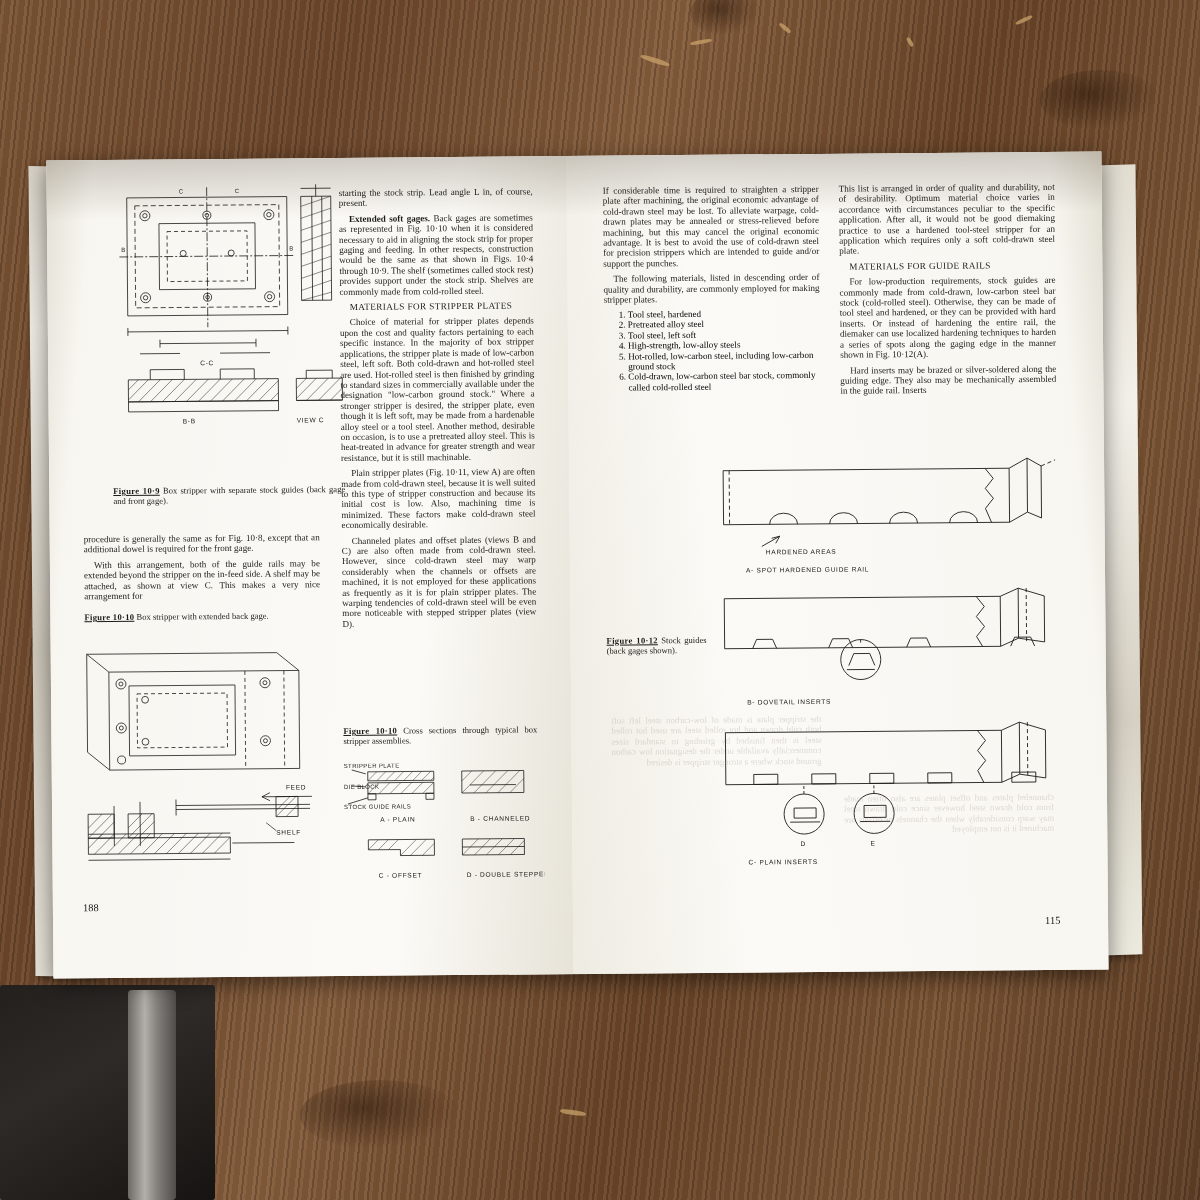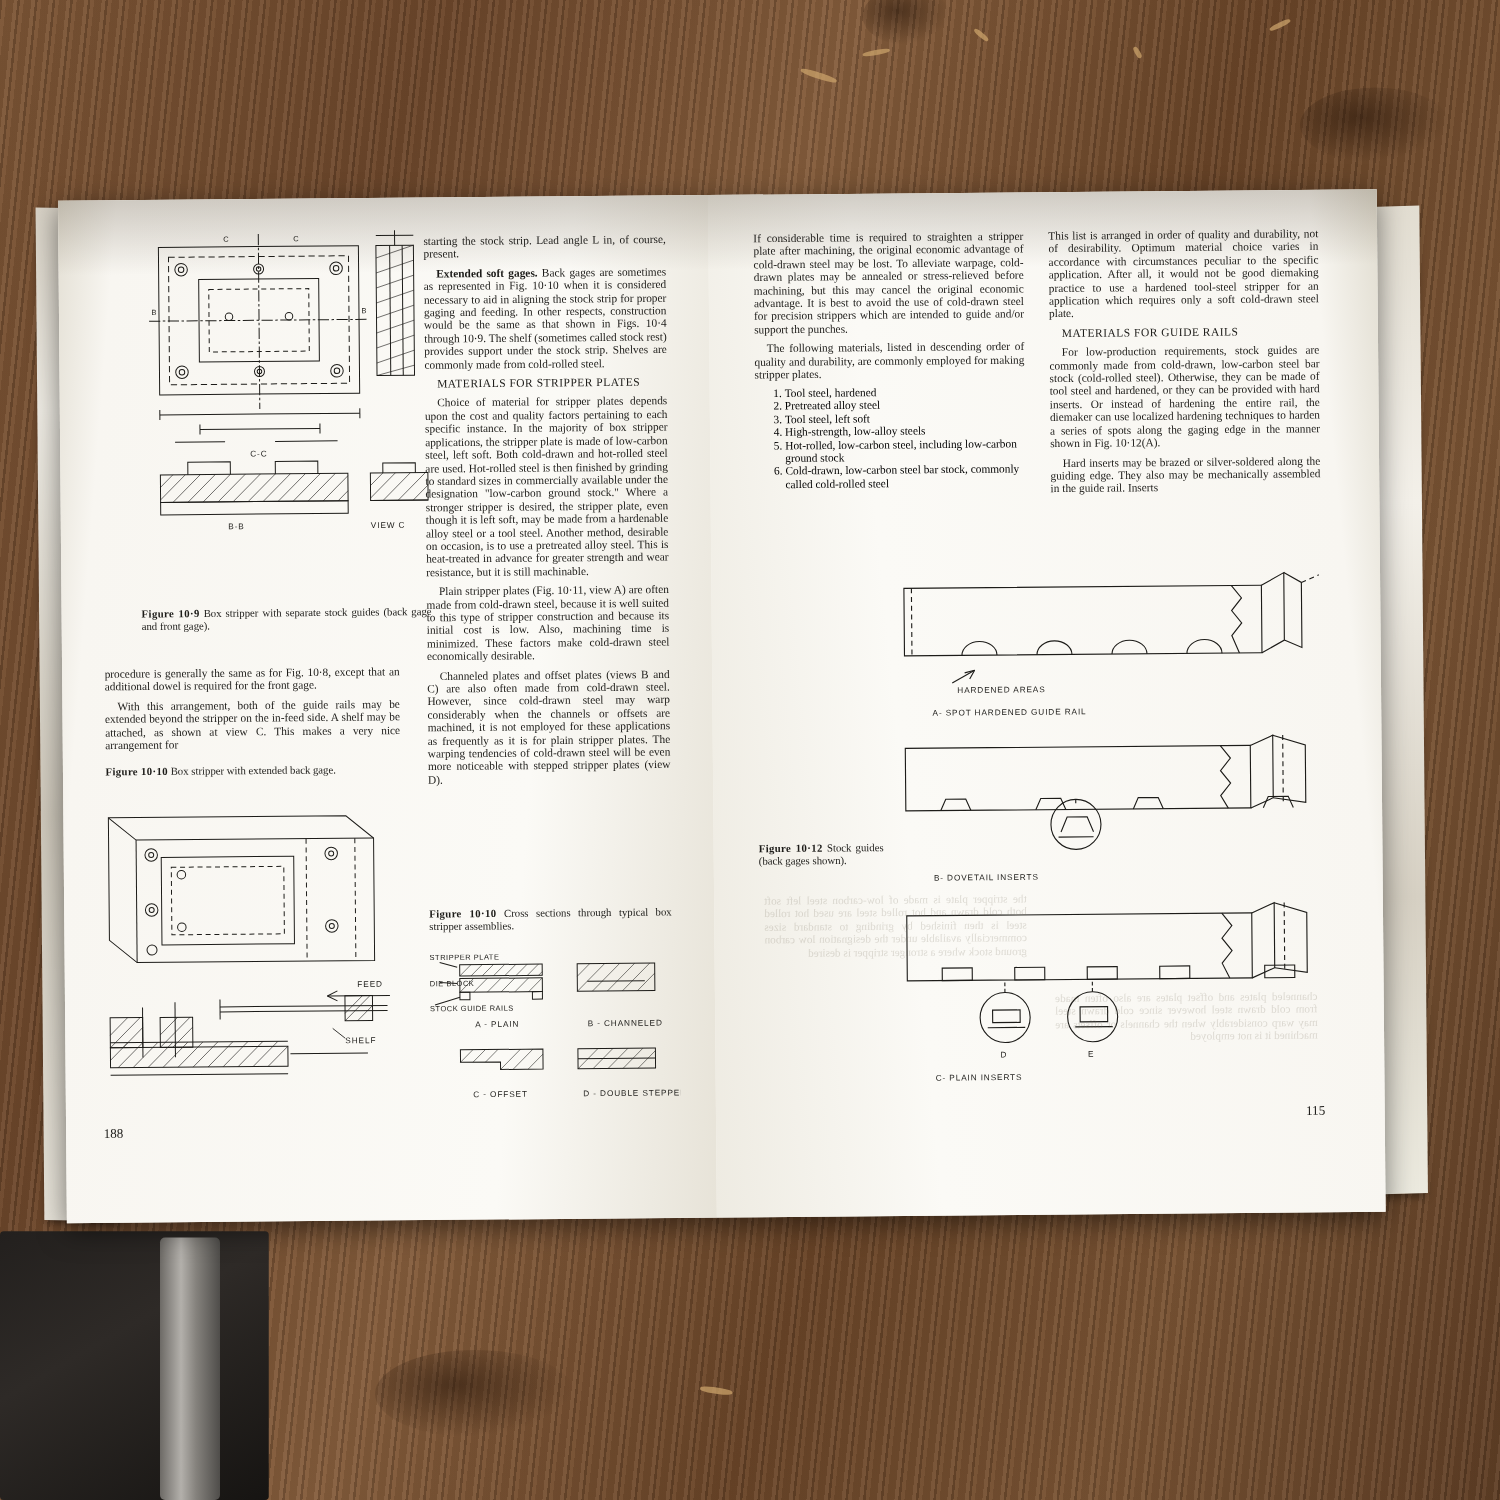--- a/index.html
+++ b/index.html
@@ -48,21 +48,21 @@
   #page-right{position:absolute;left:520px;top:0;width:535px;height:818px;
     background:linear-gradient(265deg,#e2ded2 0%,#f8f6f1 9%,#fbfaf6 70%,#eeebe2 100%);}
   .page-shadow-top{position:absolute;left:0;right:0;top:0;height:60px;
     background:linear-gradient(180deg,rgba(60,45,25,.22),rgba(60,45,25,0));}
   
   .col{position:absolute;font-size:9.1px;line-height:10.4px;text-align:justify;color:#1c1b18;}
   .col p{margin:0 0 5px 0;text-indent:10px;}
   .col p.noind{text-indent:0;}
   .sec-head{font-size:9.2px;letter-spacing:.4px;margin:7px 0 4px 0;text-indent:0;}
   .fig-cap{font-size:8.6px;line-height:10px;text-indent:0;}
-  .fig-cap b{letter-spacing:.3px;}
+  .fig-cap b{letter-spacing:.3px;text-decoration:underline;}
   ol.matlist{margin:2px 0 6px 0;padding-left:14px;font-size:9.1px;line-height:10.4px;}
   ol.matlist li{margin:0;}
   .pageno{position:absolute;font-size:10.5px;color:#1c1b18;}
   
   .draw{position:absolute;}
   .draw svg{display:block;}
   .lbl{font-family:"Liberation Sans",sans-serif;font-size:6px;letter-spacing:.4px;fill:#1d1c19;}
   .lbl2{font-family:"Liberation Sans",sans-serif;font-size:6.6px;letter-spacing:.7px;fill:#1d1c19;}
   
   .ghost{position:absolute;color:rgba(120,110,90,.22);font-size:9px;line-height:10.4px;
@@ -380,21 +380,21 @@
     </div>
     <ol class="matlist" style="position:absolute;left:566px;top:152px;width:206px;">
       <li>Tool steel, hardened</li>
       <li>Pretreated alloy steel</li>
       <li>Tool steel, left soft</li>
       <li>High-strength, low-alloy steels</li>
       <li>Hot-rolled, low-carbon steel, including low-carbon ground stock</li>
       <li>Cold-drawn, low-carbon steel bar stock, commonly called cold-rolled steel</li>
     </ol>
 
-    <div class="col fig-cap" style="left:556px;top:518px;width:100px;">
+    <div class="col fig-cap" style="left:556px;top:480px;width:100px;">
       <b>Figure 10·12</b>
       <span>Stock guides (back gages shown).</span>
     </div>
 
     <div class="col" style="left:792px;top:30px;width:216px;">
       <p class="noind">This list is arranged in order of quality and durability, not of desirability. Optimum material choice varies in accordance with circumstances peculiar to the specific application. After all, it would not be good diemaking practice to use a hardened tool-steel stripper for an application which requires only a soft cold-drawn steel plate.</p>
       <p class="sec-head">MATERIALS FOR GUIDE RAILS</p>
       <p>For low-production requirements, stock guides are commonly made from cold-drawn, low-carbon steel bar stock (cold-rolled steel). Otherwise, they can be made of tool steel and hardened, or they can be provided with hard inserts. Or instead of hardening the entire rail, the diemaker can use localized hardening techniques to harden a series of spots along the gaging edge in the manner shown in Fig. 10·12(A).</p>
       <p>Hard inserts may be brazed or silver-soldered along the guiding edge. They also may be mechanically assembled in the guide rail. Inserts</p>
     </div>
@@ -470,21 +470,21 @@
           <path d="M148 100 L178 100"></path>
           <path d="M92 64 L92 72" stroke-dasharray="3 2"></path>
           <path d="M162 64 L162 72" stroke-dasharray="3 2"></path>
         </g>
         <text class="lbl2" x="88" y="124">D</text>
         <text class="lbl2" x="158" y="124">E</text>
         <text class="lbl2" x="36" y="142">C- PLAIN INSERTS</text>
       </svg>
     </div>
 
-    <div class="pageno" style="left:992px;top:732px;">115</div>
+    <div class="pageno" style="left:992px;top:763px;">115</div>
 
     <div class="ghost" style="left:560px;top:560px;width:210px;height:190px;">
       the stripper plate is made of low-carbon steel left soft both cold drawn and hot rolled steel are used hot rolled steel is then finished by grinding to standard sizes commercially available under the designation low carbon ground stock where a stronger stripper is desired
     </div>
     <div class="ghost" style="left:792px;top:640px;width:210px;height:130px;">
       channeled plates and offset plates are also often made from cold drawn steel however since cold drawn steel may warp considerably when the channels or offsets are machined it is not employed
     </div>
   </div>
 </div>
 

